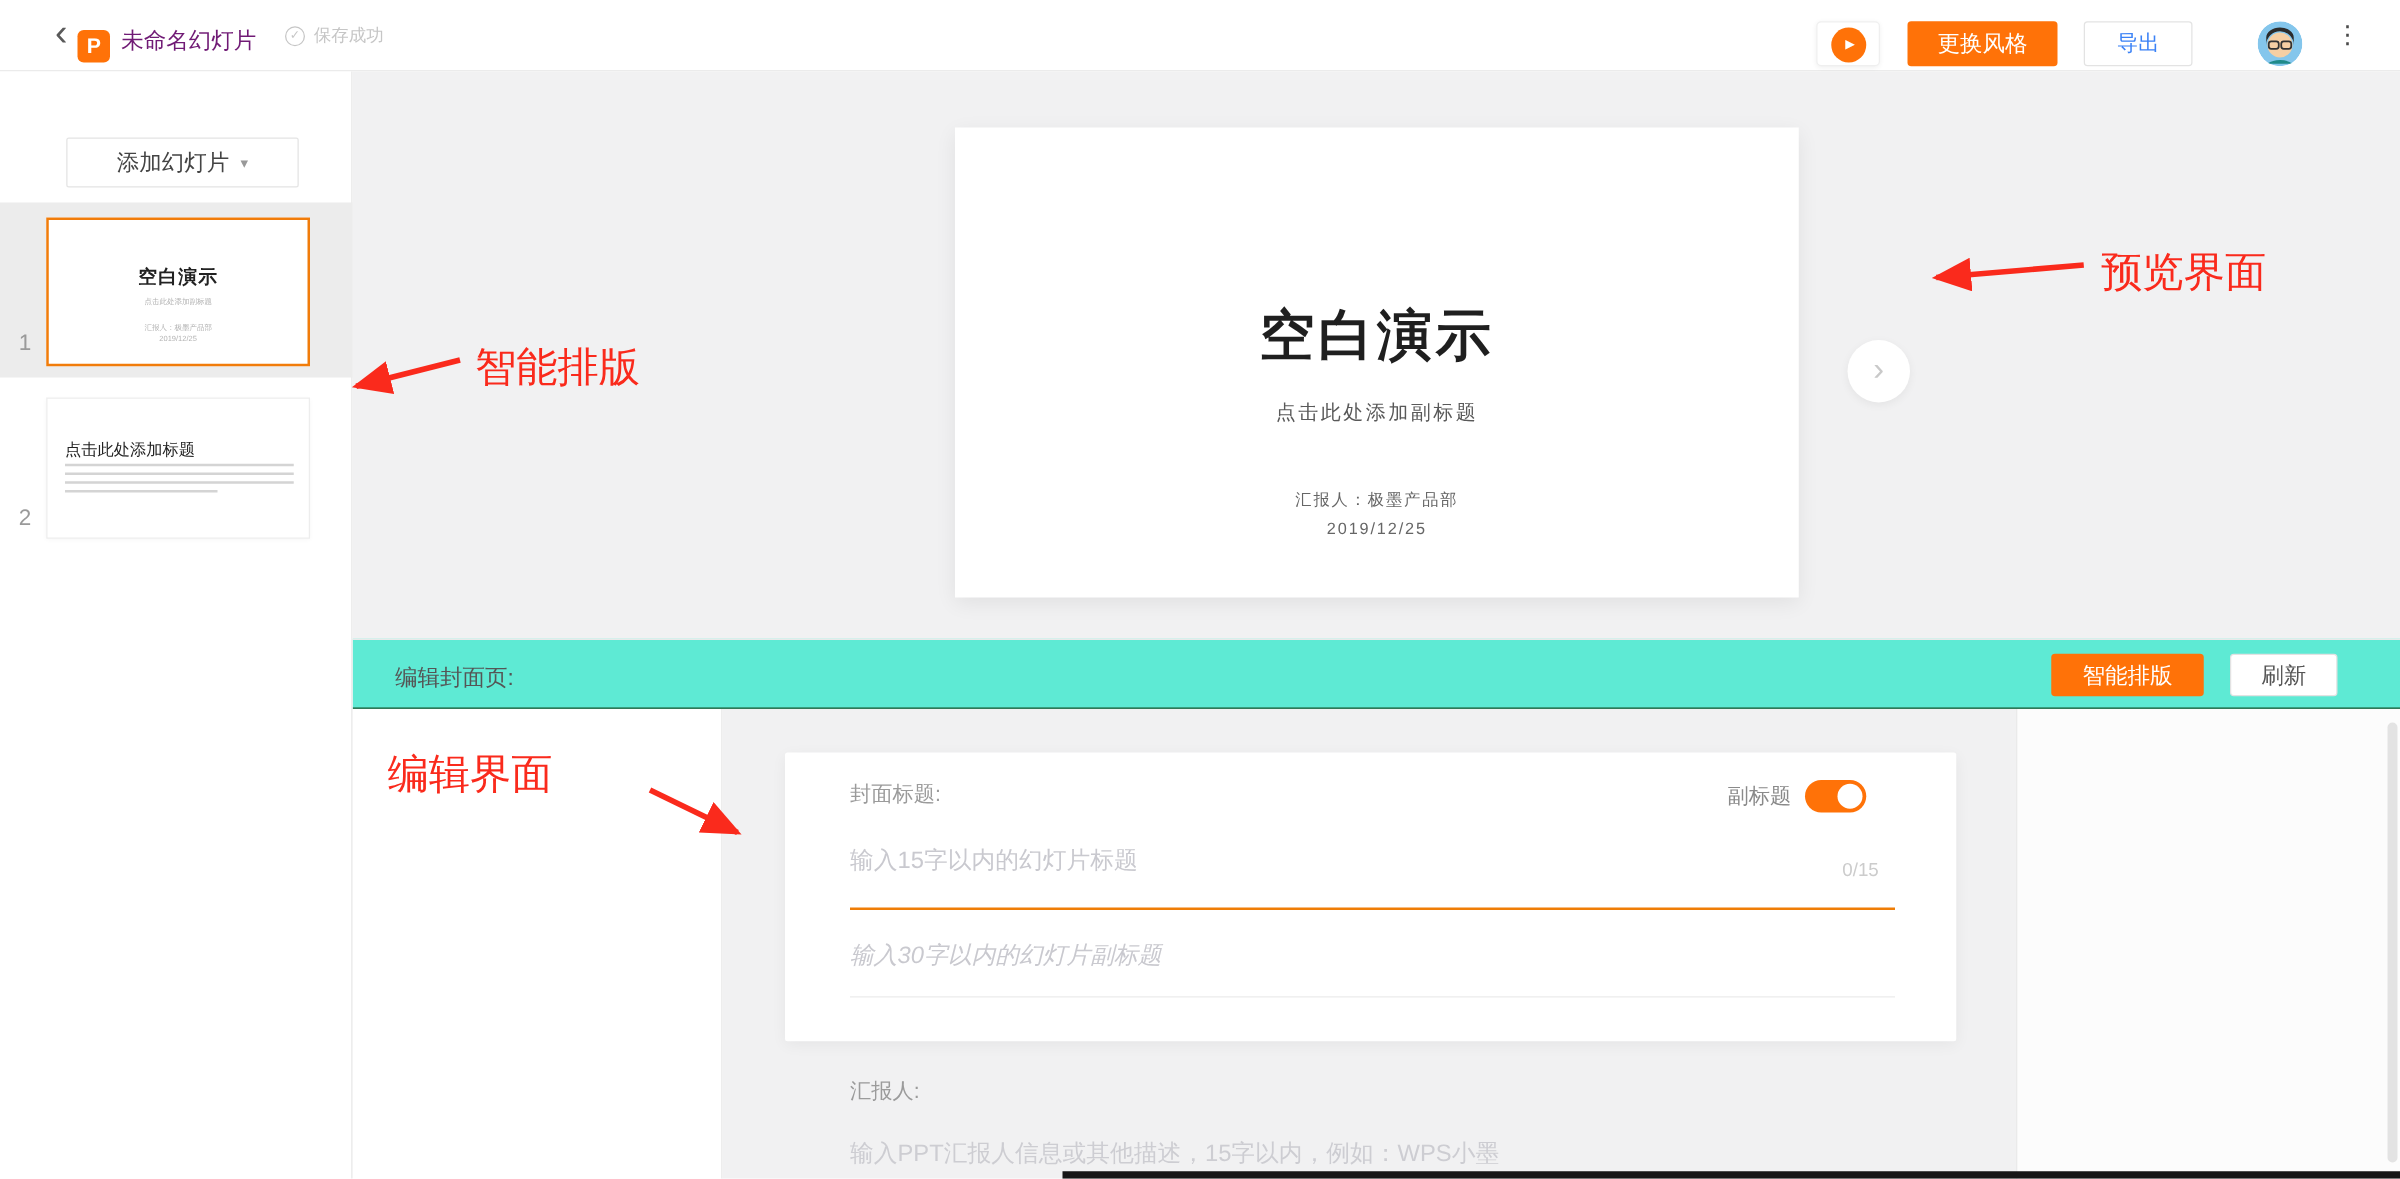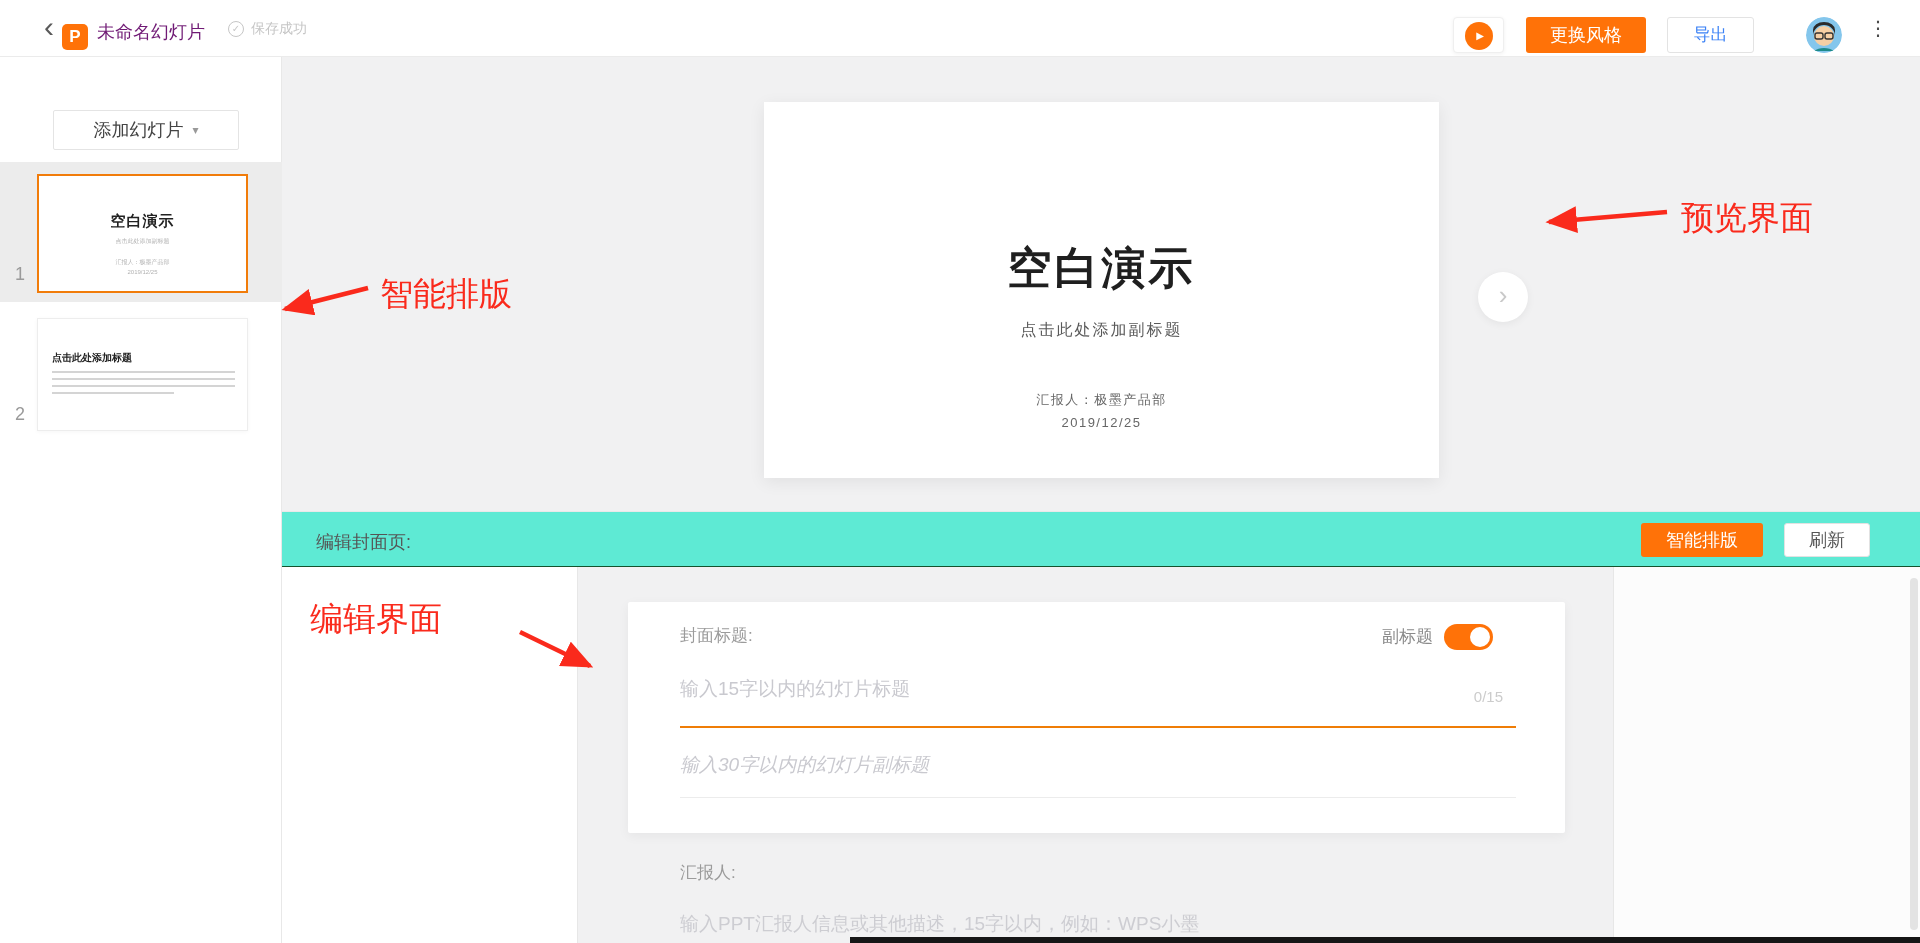--- a/index.html
+++ b/index.html
@@ -26,21 +26,21 @@
   .add-slide-btn { position:absolute; left:53px; top:53px; width:186px; height:40px; background:#fff; border:1px solid #e4e4e4; border-radius:2px; display:flex; align-items:center; justify-content:center; gap:9px; font-size:18px; color:#444; cursor:pointer; }
   .caret { font-size:12px; color:#999; }
   .slide-row1 { position:absolute; left:0; top:105px; width:282px; height:140px; background:#ececec; cursor:pointer; }
   .slide-num { position:absolute; left:10px; width:20px; text-align:center; font-size:18px; color:#9a9a9a; }
   .thumb1 { position:absolute; left:37px; top:117px; width:211px; height:119px; background:#fff; border:2px solid #f17c0a; cursor:pointer; }
   .thumb1 .t-title { margin-top:36px; text-align:center; font-size:15px; font-weight:bold; color:#222; letter-spacing:1px; }
   .thumb1 .t-sub { margin-top:6px; text-align:center; font-size:6px; color:#b2b2b2; }
   .thumb1 .t-pres { margin-top:12px; text-align:center; font-size:6px; color:#b2b2b2; }
   .thumb1 .t-date { margin-top:2px; text-align:center; font-size:6px; color:#b2b2b2; }
   .thumb2 { position:absolute; left:37px; top:261px; width:211px; height:113px; background:#fff; border:1px solid #ededed; box-shadow:0 1px 4px rgba(0,0,0,.04); cursor:pointer; }
-  .thumb2 .t2-title { position:absolute; left:14px; top:32px; font-size:10px; font-weight:bold; color:#222; }
+  .thumb2 .t2-title { position:absolute; left:14px; top:32px; font-size:13px; font-weight:normal; color:#222; }
   .thumb2 .bar { position:absolute; left:14px; height:2px; background:#d4d4d4; }
 
   
   .preview-area { position:absolute; left:282px; top:57px; width:1638px; height:454px; background:#f1f1f2; }
   .slide-canvas { position:absolute; left:482px; top:45px; width:675px; height:376px; background:#fff; box-shadow:0 4px 16px rgba(0,0,0,.07); }
   .slide-title { margin-top:137px; text-align:center; font-size:44px; font-weight:bold; color:#1f1f1f; letter-spacing:3px; }
   .slide-sub { margin-top:22px; text-align:center; font-size:16px; color:#595959; letter-spacing:2px; }
   .slide-pres { margin-top:50px; text-align:center; font-size:13px; color:#666; letter-spacing:1.5px; }
   .slide-date { margin-top:6px; text-align:center; font-size:13px; color:#666; letter-spacing:1.5px; }
   .next-btn { position:absolute; left:1196px; top:215px; width:50px; height:50px; border-radius:50%; background:#fff; box-shadow:0 2px 8px rgba(0,0,0,.06); color:#c9c9c9; font-size:26px; text-align:center; line-height:47px; cursor:pointer; }

